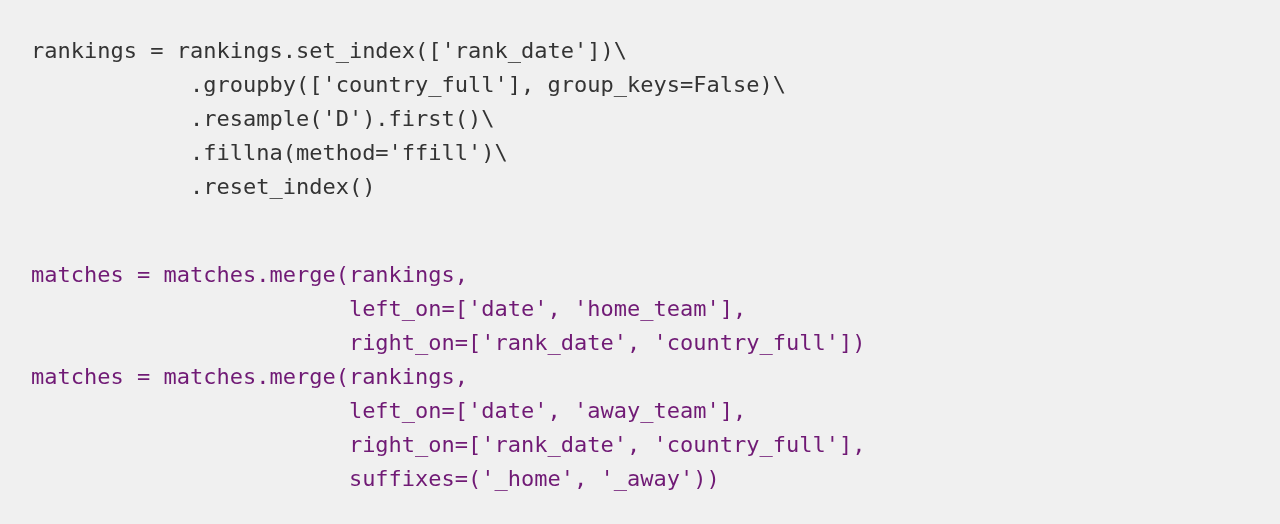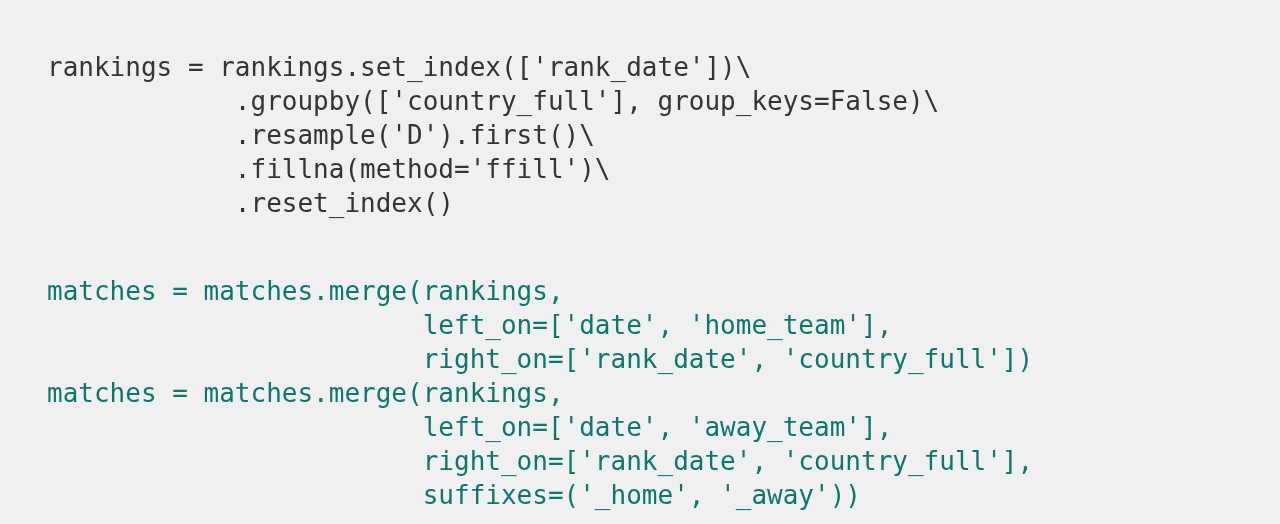--- a/index.html
+++ b/index.html
@@ -12,42 +12,42 @@
     background: #f0f0f0;
     overflow: hidden;
   }
   .code-area {
     box-sizing: border-box;
     width: 1280px;
     height: 524px;
     padding: 34px 0 0 31px;
   }
   pre.code-block {
-    margin: 16px;
+    margin: 0;
     padding: 0;
     font-family: "DejaVu Sans Mono", "Liberation Mono", monospace;
-    font-size: 26px;
+    font-size: 22px;
     line-height: 34px;
     color: #343434;
     white-space: pre;
     letter-spacing: 0;
   }
   pre.code-block.second {
     margin-top: 54px;
   }
 </style>
 </head>
 <body style="background: rgb(240, 240, 240);">
 
 <div class="code-area">
   <pre class="code-block" style="color: rgb(52, 52, 52);">rankings = rankings.set_index(['rank_date'])\
             .groupby(['country_full'], group_keys=False)\
             .resample('D').first()\
             .fillna(method='ffill')\
             .reset_index()</pre>
-  <pre class="code-block second" style="color: #0f766e;">matches = matches.merge(rankings,
+  <pre class="code-block second" style="color: #701a75;">matches = matches.merge(rankings,
                         left_on=['date', 'home_team'],
                         right_on=['rank_date', 'country_full'])
 matches = matches.merge(rankings,
                         left_on=['date', 'away_team'],
                         right_on=['rank_date', 'country_full'],
                         suffixes=('_home', '_away'))</pre>
 </div>
 
 </body></html>

